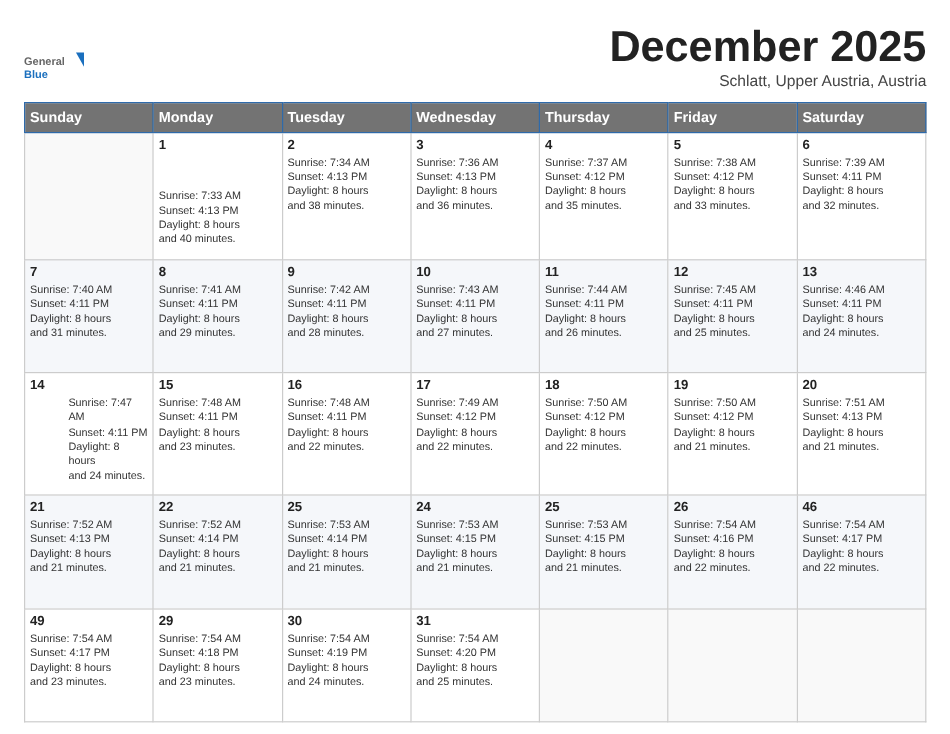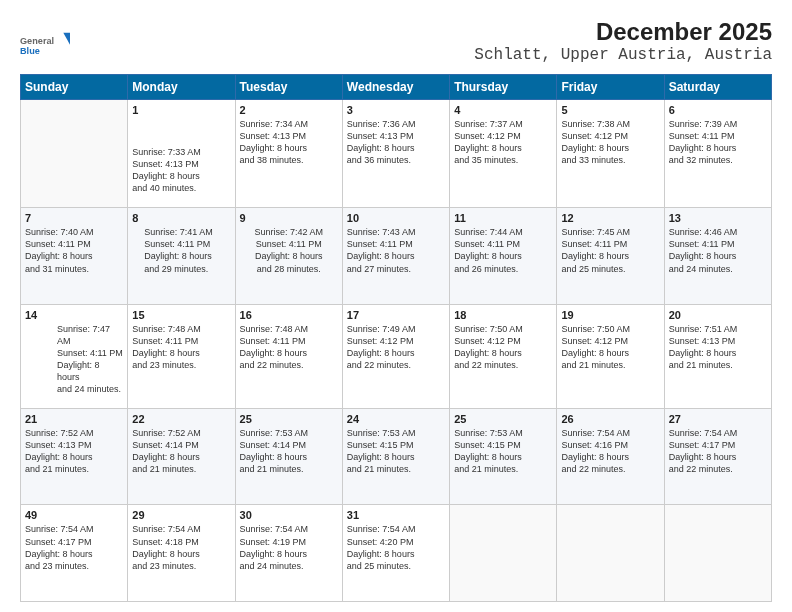--- a/index.html
+++ b/index.html
@@ -25,38 +25,37 @@
     }
     .logo {
       display: flex;
       align-items: center;
       gap: 4px;
     }
     .title-block {
       text-align: right;
     }
     .month-title {
-      font-size: 24px;
+      font-size: 36px;
       font-weight: bold;
       color: #222;
     }
     .location {
-      font-size: 16px;
+      font-size: 13px;
       color: #444;
-      font-family: Liberation Mono, monospace;
     }
     .calendar {
       flex: 1;
       border: 1px solid #ccc;
       border-collapse: collapse;
       width: 100%;
       table-layout: fixed;
     }
     .calendar th {
-      background: #0369a1;
+      background: #737373;
       color: #fff;
       font-size: 12px;
       font-weight: bold;
       padding: 5px 4px;
       border: 1px solid #2e6aaa;
       text-align: left;
     }
     .calendar td {
       border: 1px solid #ccc;
       vertical-align: top;
@@ -168,28 +167,28 @@
         <tr>
           <td>
             <span class="day-num">7</span>
             <div class="cell-text" style="white-space: pre-line;">Sunrise: 7:40 AM
 Sunset: 4:11 PM
 Daylight: 8 hours
 and 31 minutes.</div>
           </td>
           <td>
             <span class="day-num">8</span>
-            <div class="cell-text" style="white-space: pre-line; margin-left: 12px;">Sunrise: 7:41 AM
+            <div class="cell-text" style="white-space: pre-line;">Sunrise: 7:41 AM
 Sunset: 4:11 PM
 Daylight: 8 hours
 and 29 minutes.</div>
           </td>
           <td>
             <span class="day-num">9</span>
-            <div class="cell-text" style="white-space: pre-line; text-align: center;">Sunrise: 7:42 AM
+            <div class="cell-text" style="white-space: pre-line;">Sunrise: 7:42 AM
 Sunset: 4:11 PM
 Daylight: 8 hours
 and 28 minutes.</div>
           </td>
           <td>
             <span class="day-num">10</span>
             <div class="cell-text" style="white-space: pre-line;">Sunrise: 7:43 AM
 Sunset: 4:11 PM
 Daylight: 8 hours
 and 27 minutes.</div>
@@ -304,21 +303,21 @@
 and 21 minutes.</div>
           </td>
           <td>
             <span class="day-num">26</span>
             <div class="cell-text" style="white-space: pre-line;">Sunrise: 7:54 AM
 Sunset: 4:16 PM
 Daylight: 8 hours
 and 22 minutes.</div>
           </td>
           <td>
-            <span class="day-num">27</span>
+            <span class="day-num">46</span>
             <div class="cell-text" style="white-space: pre-line;">Sunrise: 7:54 AM
 Sunset: 4:17 PM
 Daylight: 8 hours
 and 22 minutes.</div>
           </td>
         </tr>
         <tr>
           <td>
             <span class="day-num">49</span>
             <div class="cell-text" style="white-space: pre-line;">Sunrise: 7:54 AM

